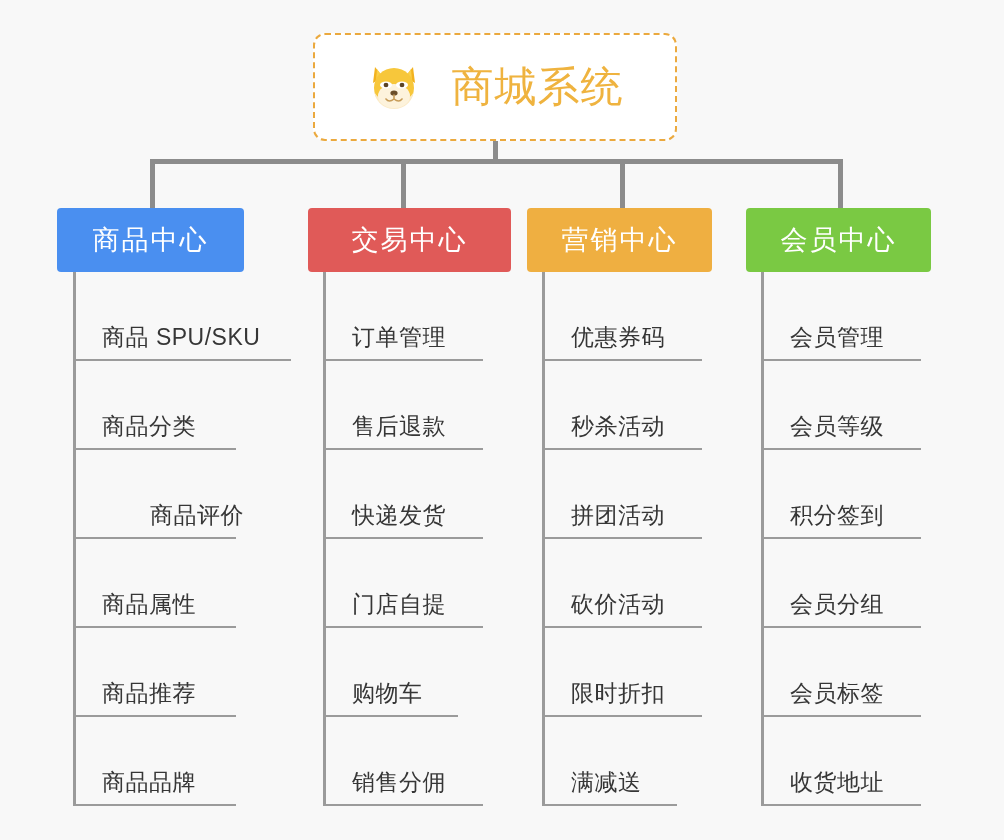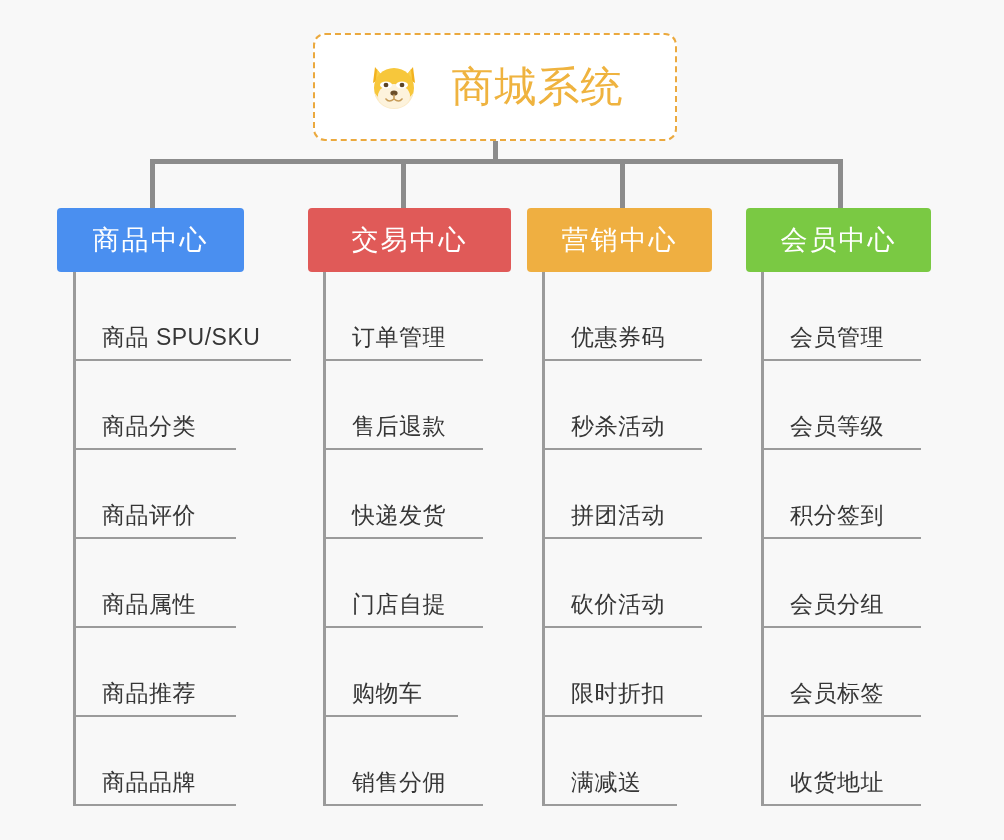--- a/index.html
+++ b/index.html
@@ -161,21 +161,21 @@
       <div class="leaf-group" style="height: 534px;">
         <div class="leaf-spine" style="left: 16px; background: rgb(155, 155, 155);"></div>
         <div class="leaf-item" style="padding-left: 45px;">
           <div class="leaf-underline" style="left: 16px; width: 218px; background: rgb(155, 155, 155);"></div>
           <span class="leaf-label">商品 SPU/SKU</span>
         </div>
         <div class="leaf-item" style="padding-left: 45px;">
           <div class="leaf-underline" style="left: 16px; width: 163px; background: rgb(155, 155, 155);"></div>
           <span class="leaf-label">商品分类</span>
         </div>
-        <div class="leaf-item" style="padding-left: 45px;">
+        <div class="leaf-item" style="padding-left: 45px; justify-content: flex-end;">
           <div class="leaf-underline" style="left: 16px; width: 163px; background: rgb(155, 155, 155);"></div>
           <span class="leaf-label">商品评价</span>
         </div>
         <div class="leaf-item" style="padding-left: 45px;">
           <div class="leaf-underline" style="left: 16px; width: 163px; background: rgb(155, 155, 155);"></div>
           <span class="leaf-label">商品属性</span>
         </div>
         <div class="leaf-item" style="padding-left: 45px;">
           <div class="leaf-underline" style="left: 16px; width: 163px; background: rgb(155, 155, 155);"></div>
           <span class="leaf-label">商品推荐</span>

